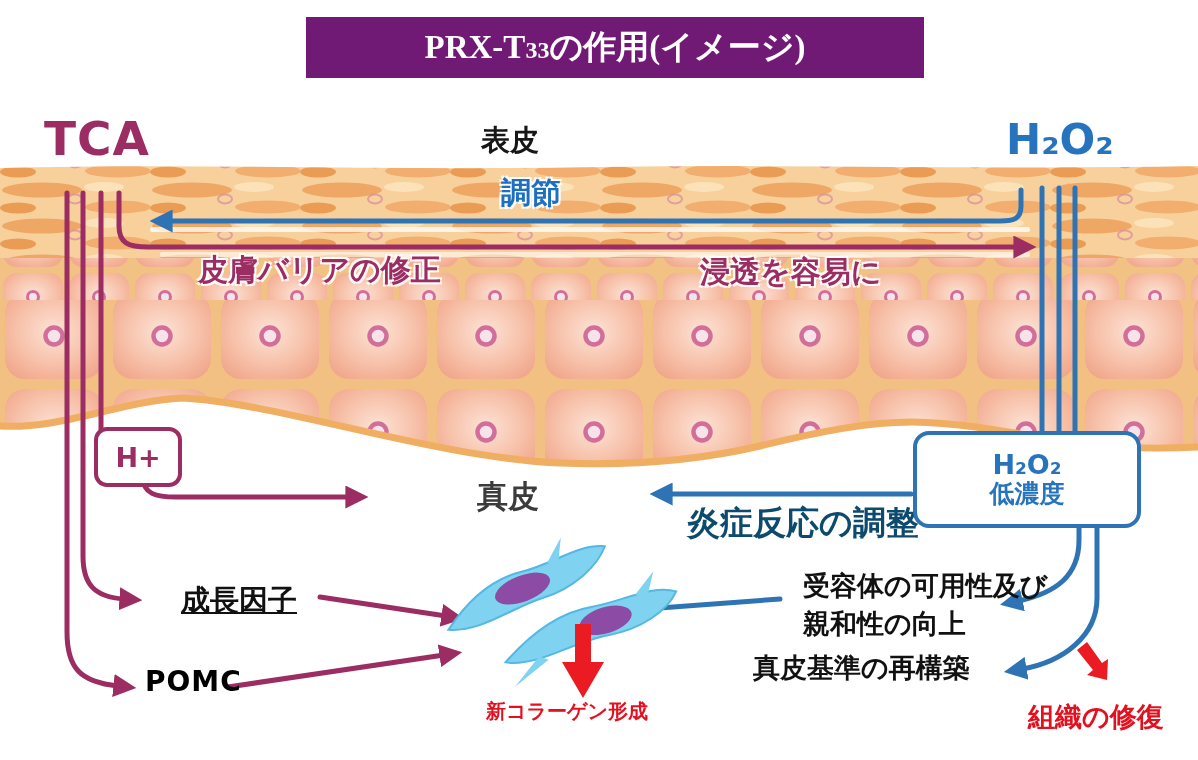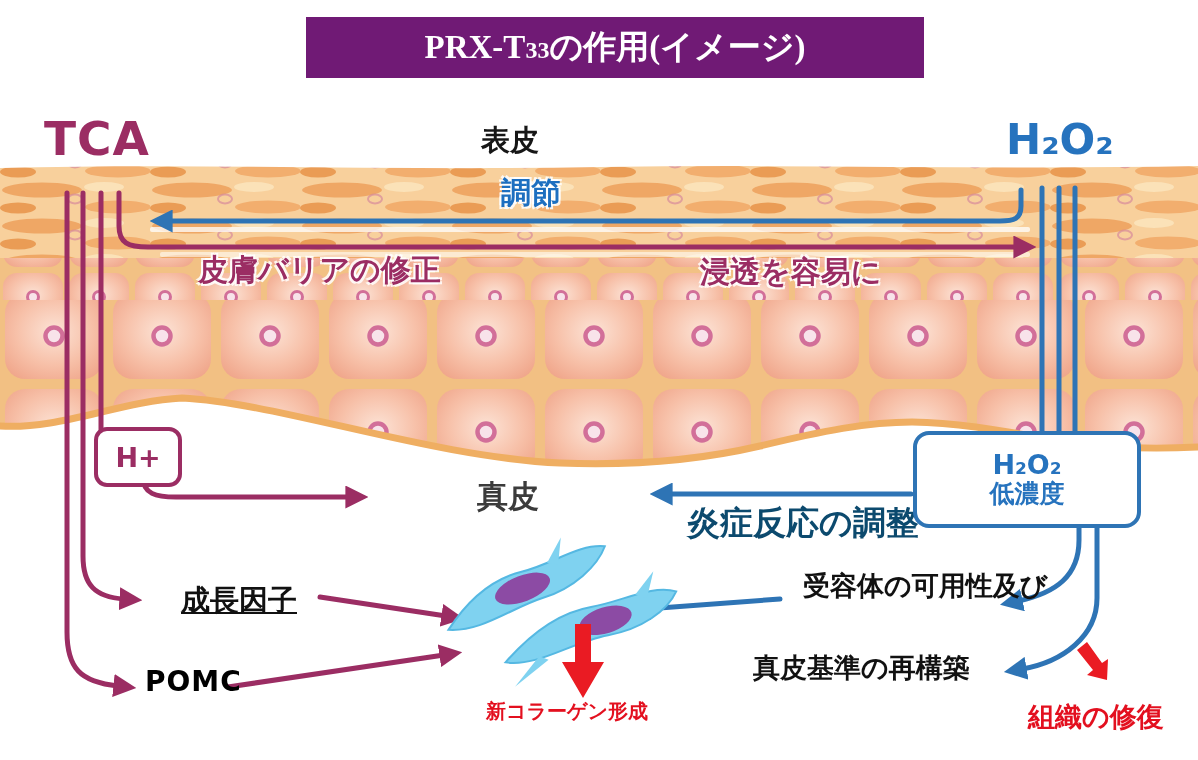--- a/index.html
+++ b/index.html
@@ -159,19 +159,20 @@
   <div class="h2o2-box">
     <span class="line1">H₂O₂</span>
     <span class="line2">低濃度</span>
   </div>
 
   <div class="label growth">成長因子</div>
   <div class="label pomc">POMC</div>
 
   <div class="label receptor">
     <div>受容体の可用性及び</div>
+    <div>親和性の向上</div>
   </div>
 
   <div class="label dermal-rebuild">真皮基準の再構築</div>
   <div class="label new-collagen">新コラーゲン形成</div>
   <div class="label tissue-repair">組織の修復</div>
 
 </div>
 
 </body></html>

